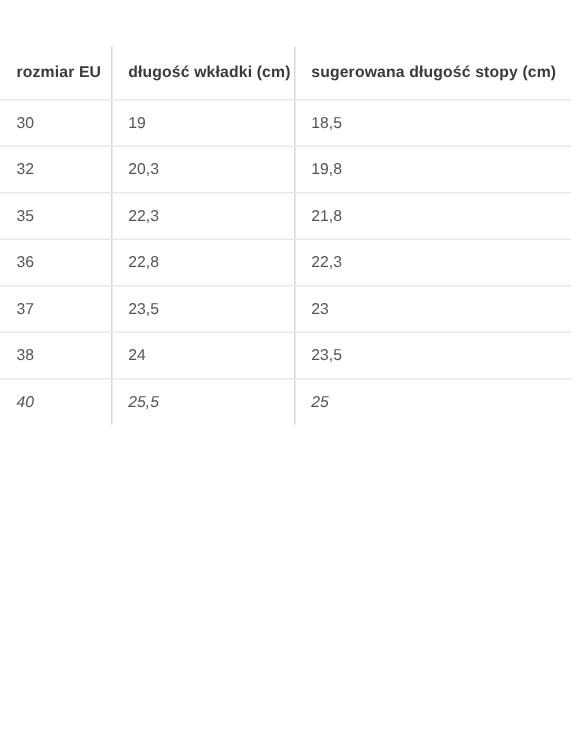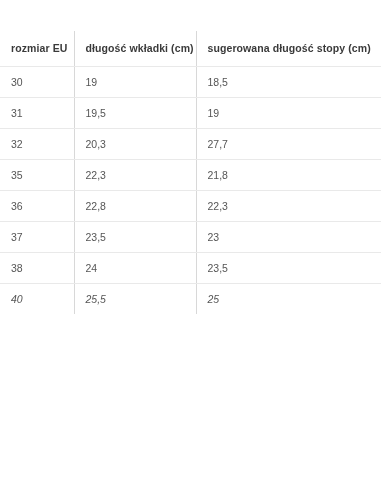--- a/index.html
+++ b/index.html
@@ -78,28 +78,23 @@
         <th>sugerowana długość stopy (cm)</th>
       </tr>
     </thead>
     <tbody id="table-body">
         <tr>
           <td>30</td>
           <td>19</td>
           <td>18,5</td>
         </tr>
         <tr>
-          <td>31</td>
-          <td>19,5</td>
-          <td>19</td>
-        </tr>
-        <tr>
           <td>32</td>
           <td>20,3</td>
-          <td>27,7</td>
+          <td>19,8</td>
         </tr>
         <tr>
           <td>35</td>
           <td>22,3</td>
           <td>21,8</td>
         </tr>
         <tr>
           <td>36</td>
           <td>22,8</td>
           <td>22,3</td>

